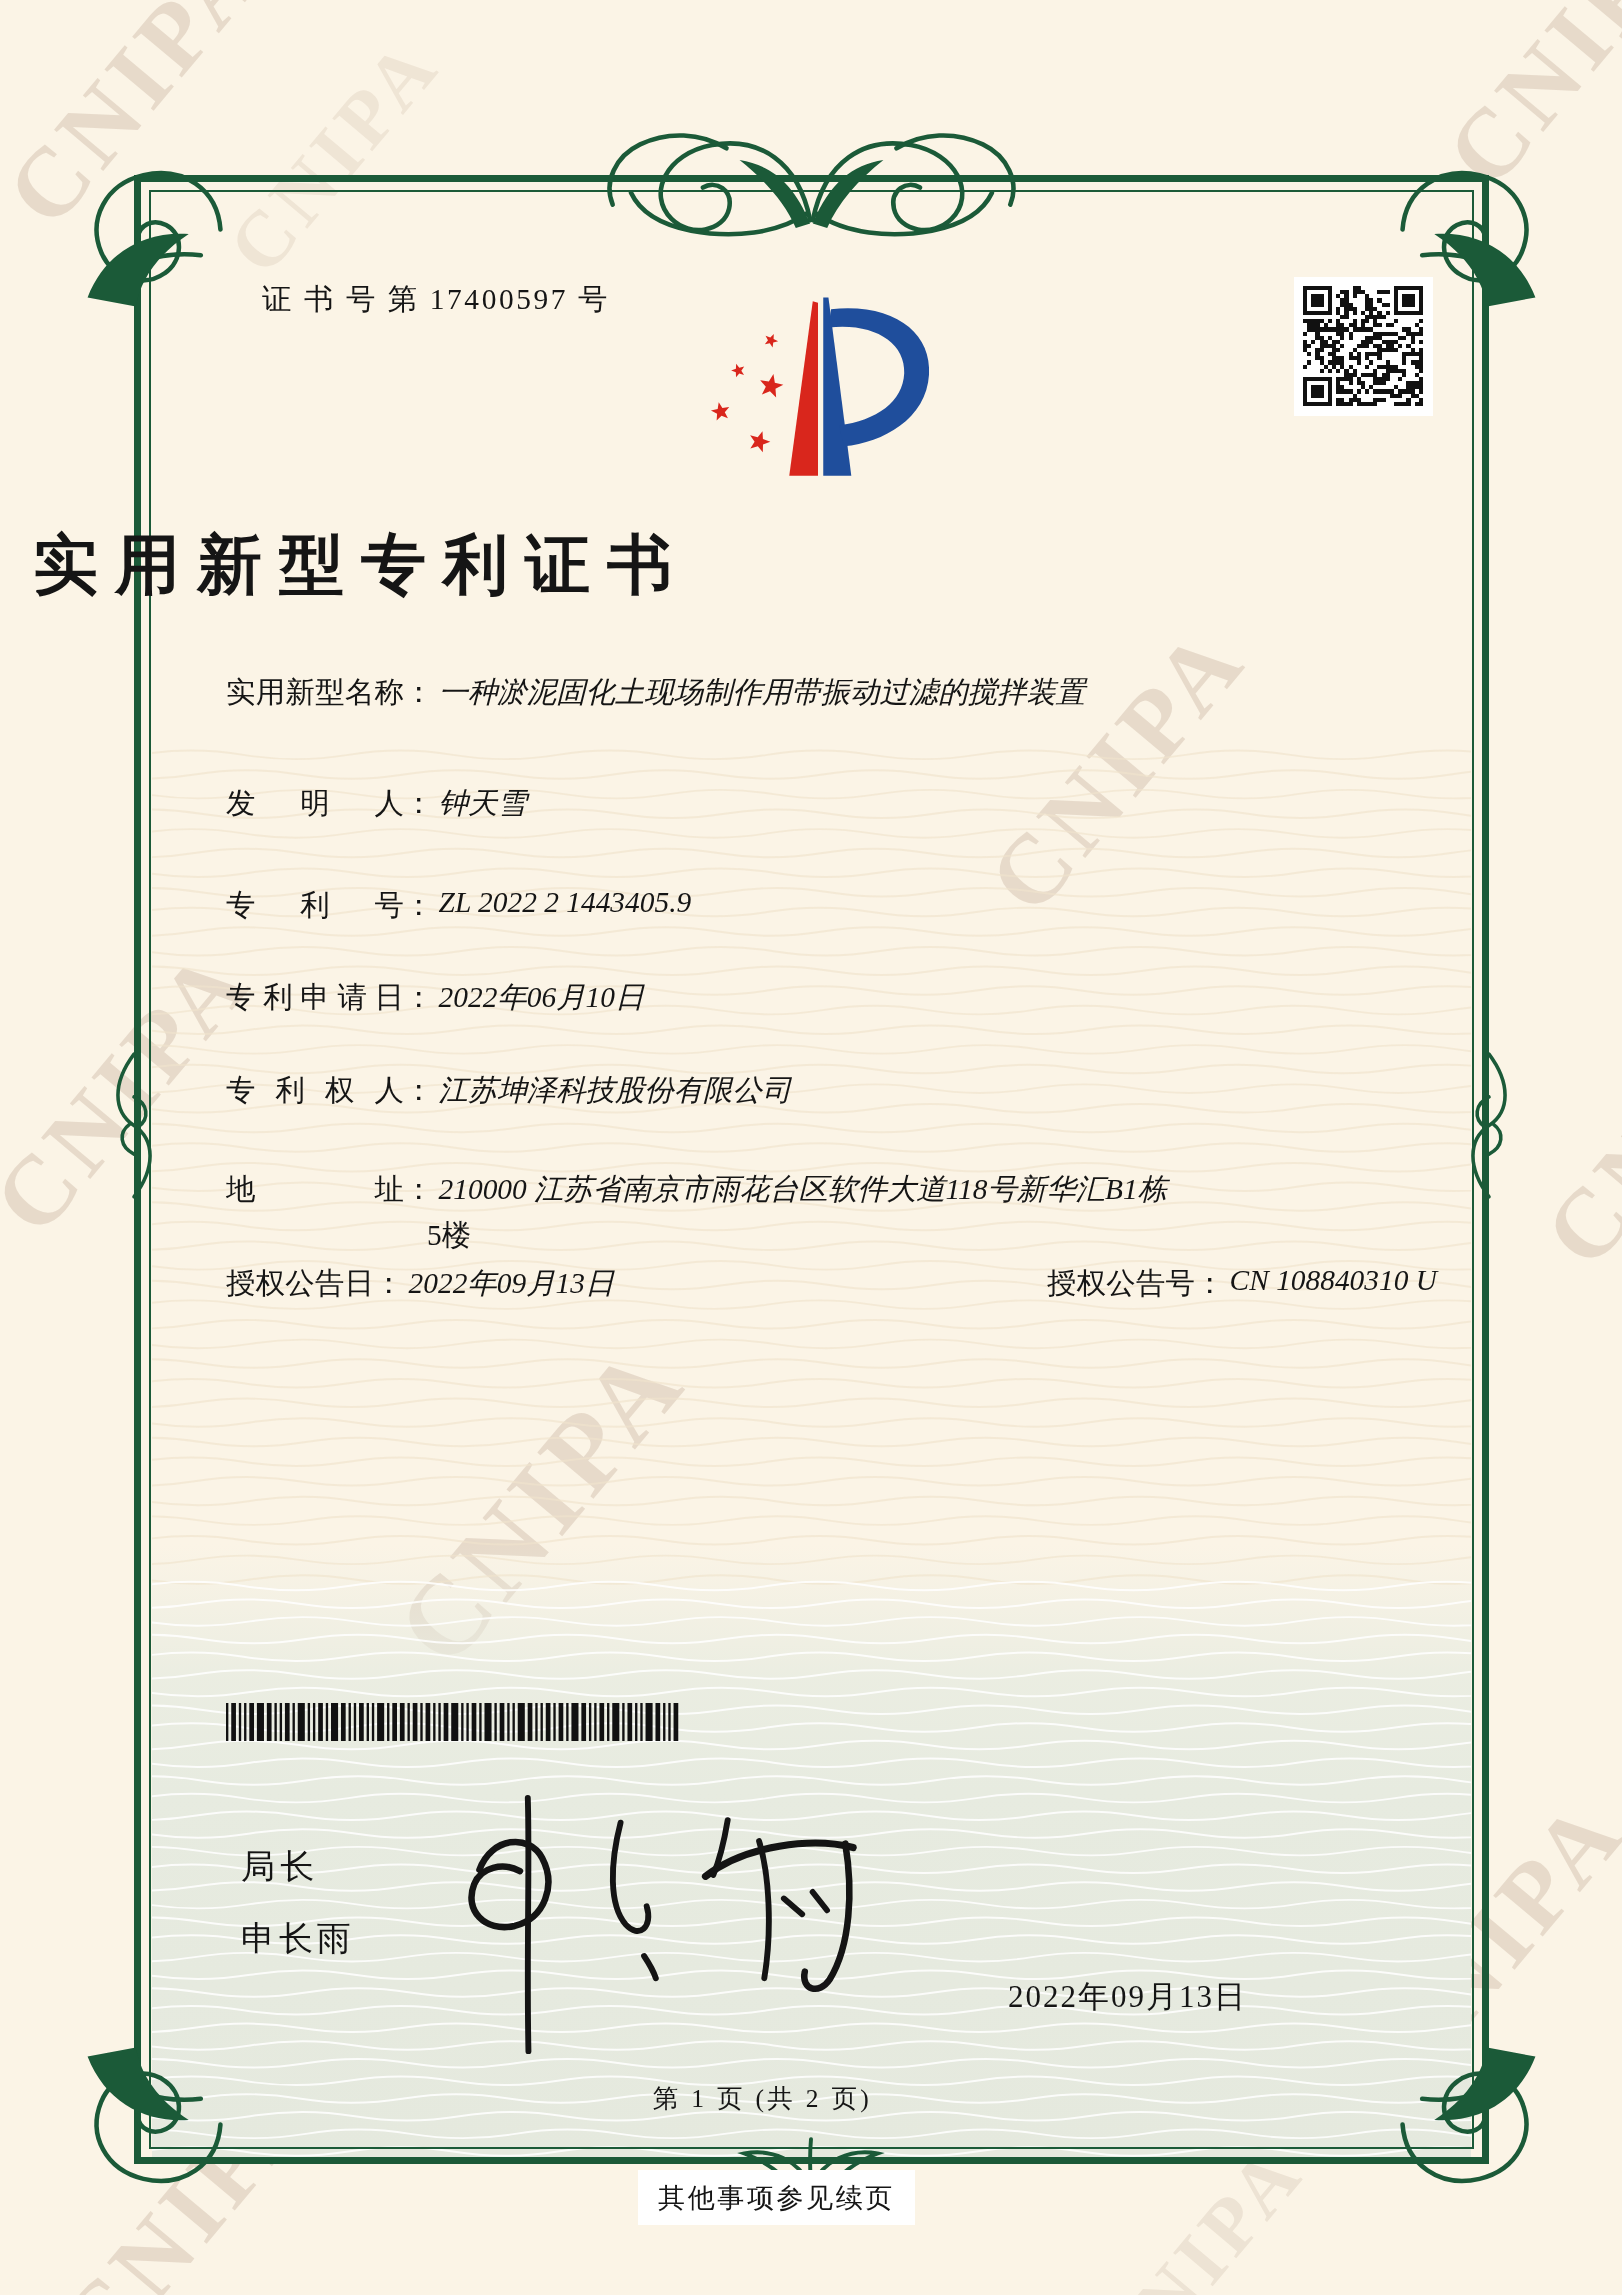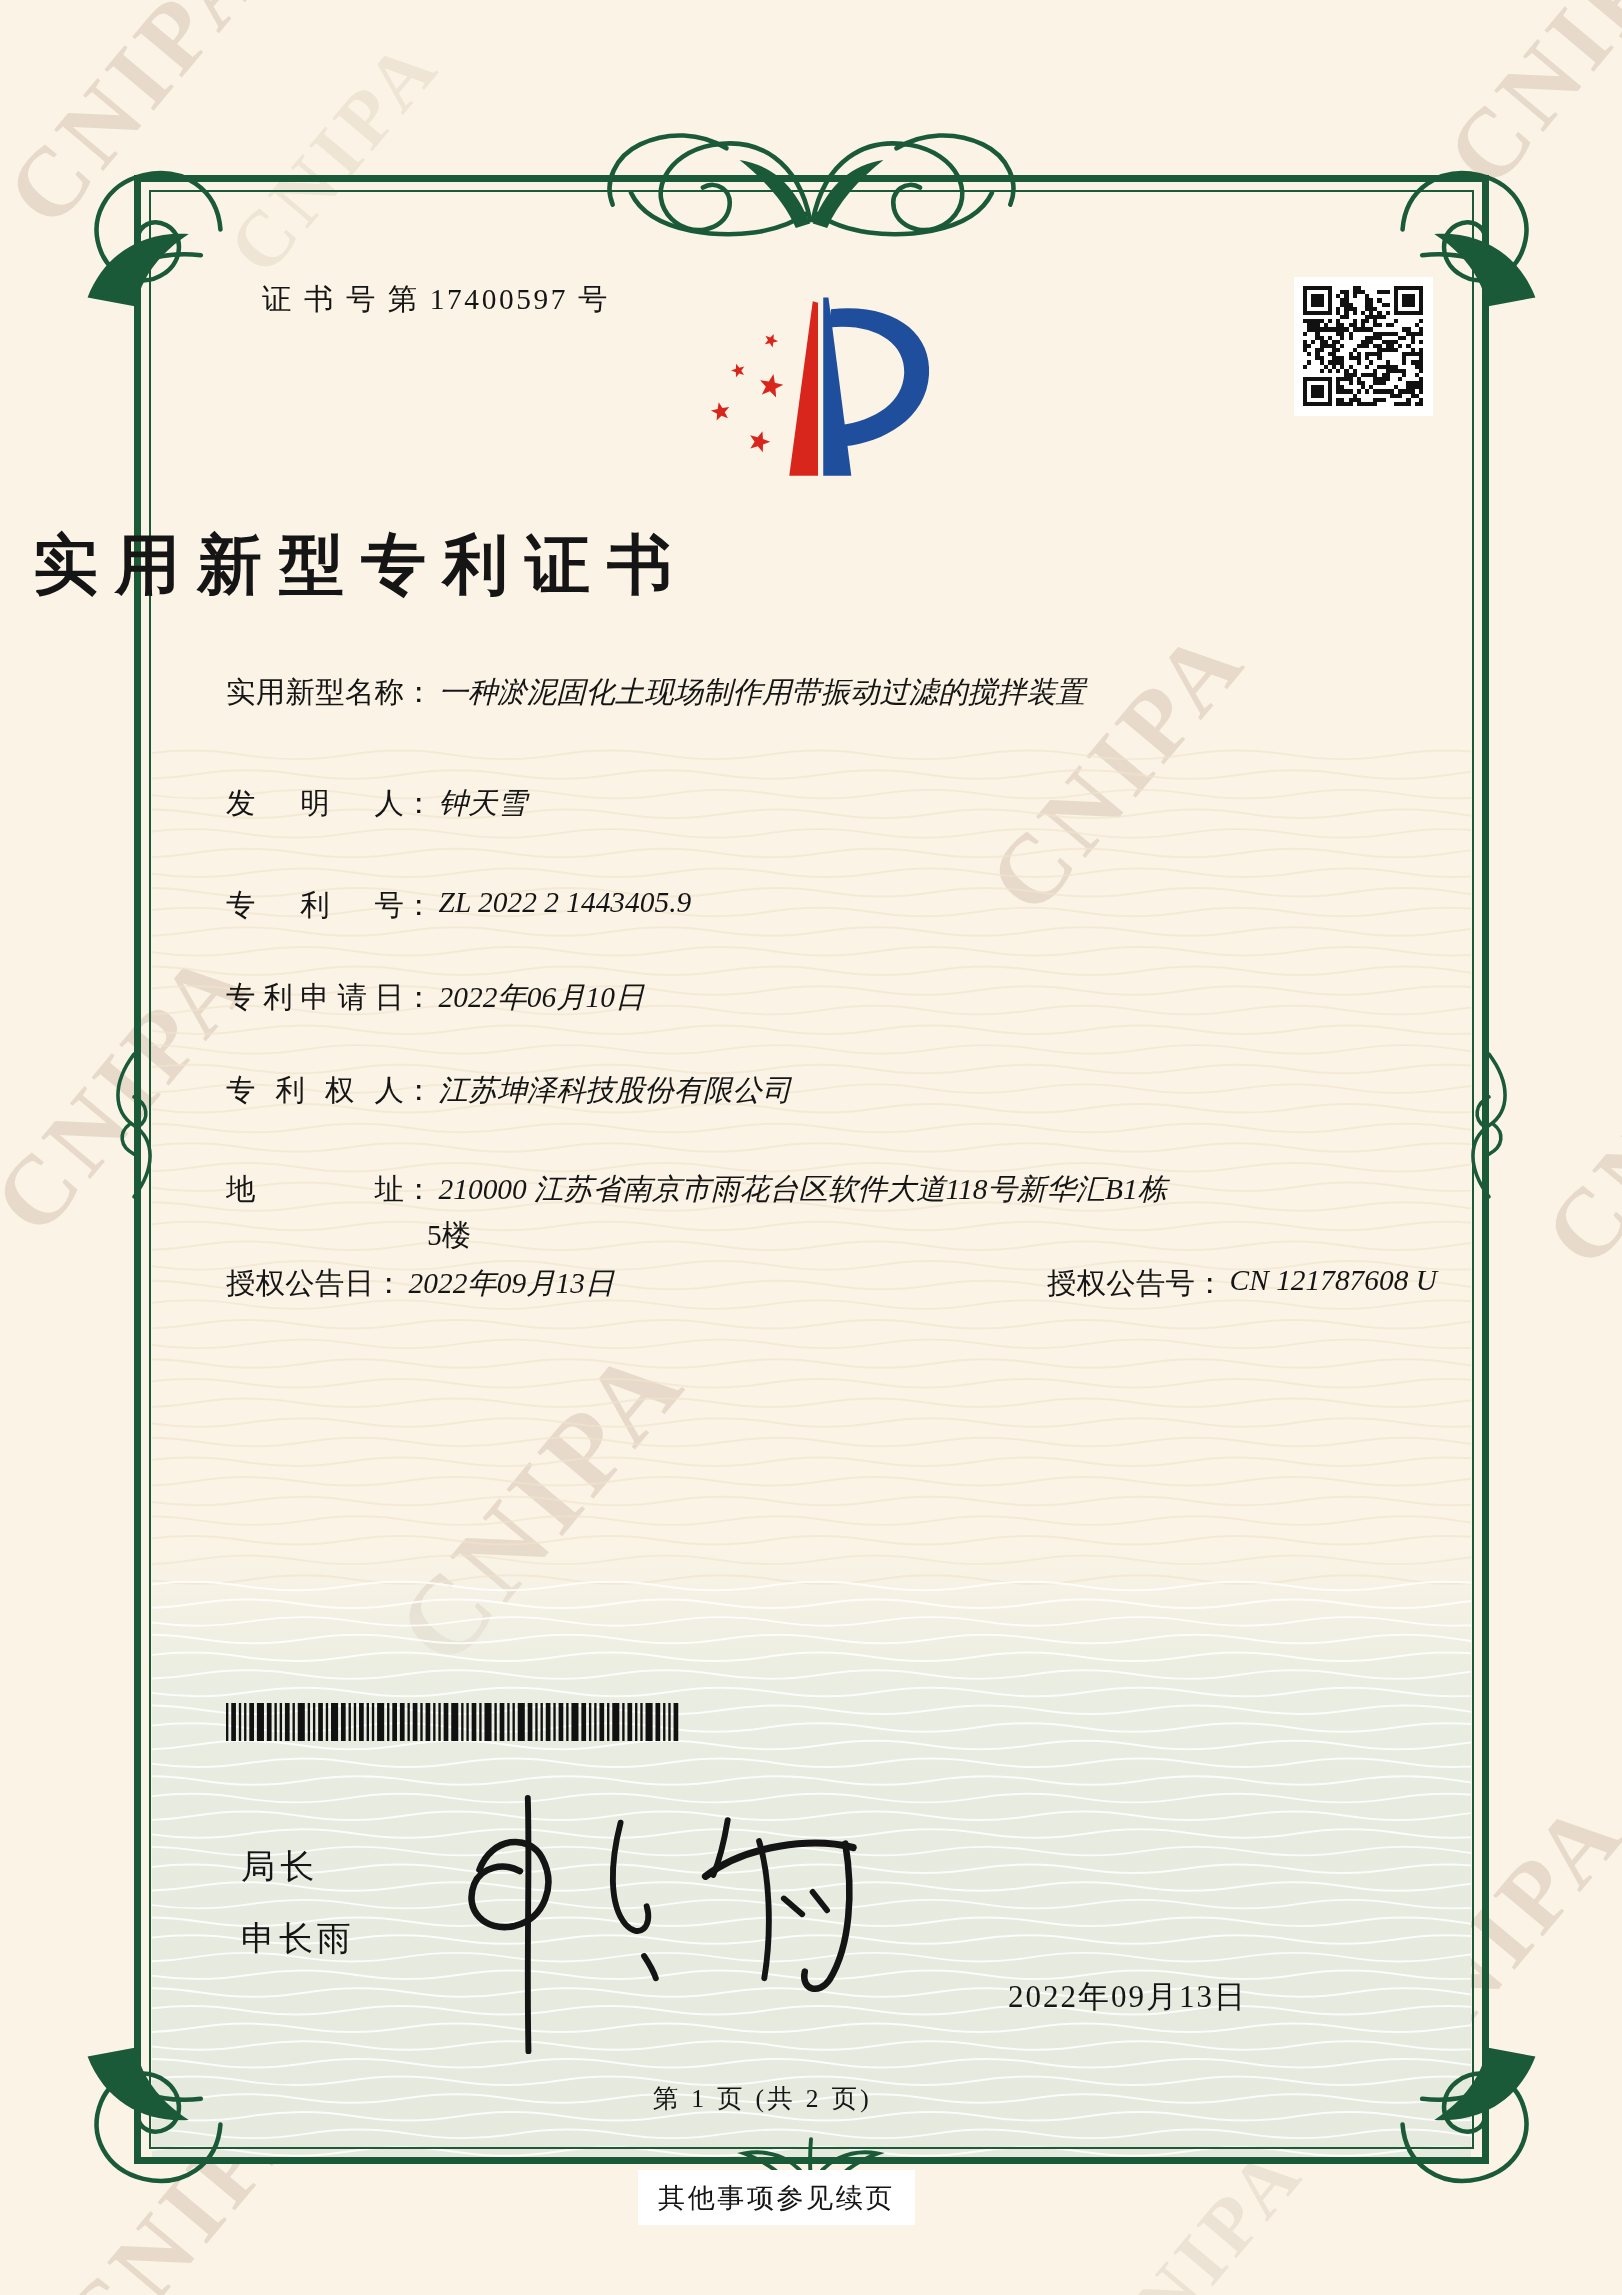--- a/index.html
+++ b/index.html
@@ -594,21 +594,21 @@
     </div>
     <div class="f-row" style="top:1071px;">
       <span class="f-label">专利权人</span><span class="f-colon">：</span><span class="f-value">江苏坤泽科技股份有限公司</span>
     </div>
     <div class="f-row" style="top:1170px;">
       <span class="f-label">地址</span><span class="f-colon">：</span><span class="f-value">210000 江苏省南京市雨花台区软件大道118号新华汇B1栋</span>
     </div>
     <div class="addr2" style="top:1216px;">5楼</div>
     <div class="f-row" style="top:1264px;">
       <span class="g-label">授权公告日</span><span class="f-colon">：</span><span class="f-value">2022年09月13日</span>
-      <span class="grant2"><span class="g-label">授权公告号</span><span class="f-colon">：</span><span class="f-value">CN 121787608 U</span></span>
+      <span class="grant2"><span class="g-label">授权公告号</span><span class="f-colon">：</span><span class="f-value">CN 108840310 U</span></span>
     </div>
 
     <div class="body-text">
     </div>
 
     <svg id="barcode" class="barcode-svg" viewBox="0 0 724 58" preserveAspectRatio="none">
         <rect x="0" y="0" width="3.6" height="58" fill="#111"></rect>
         <rect x="8" y="0" width="7.2" height="58" fill="#111"></rect>
         <rect x="19.6" y="0" width="3.6" height="58" fill="#111"></rect>
         <rect x="27.6" y="0" width="3.6" height="58" fill="#111"></rect>

